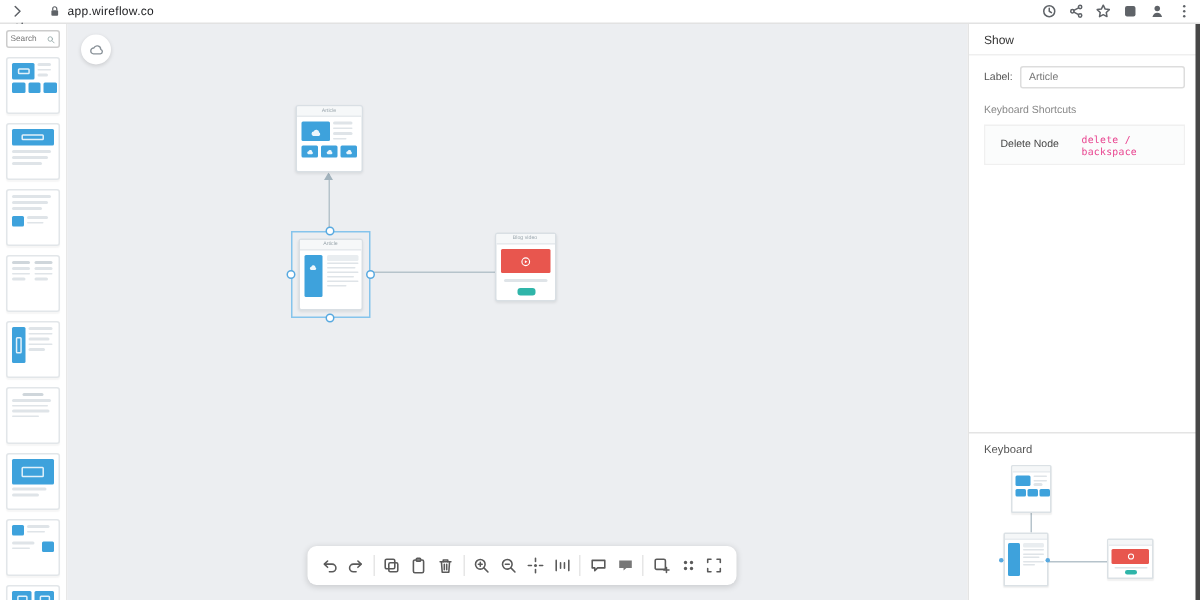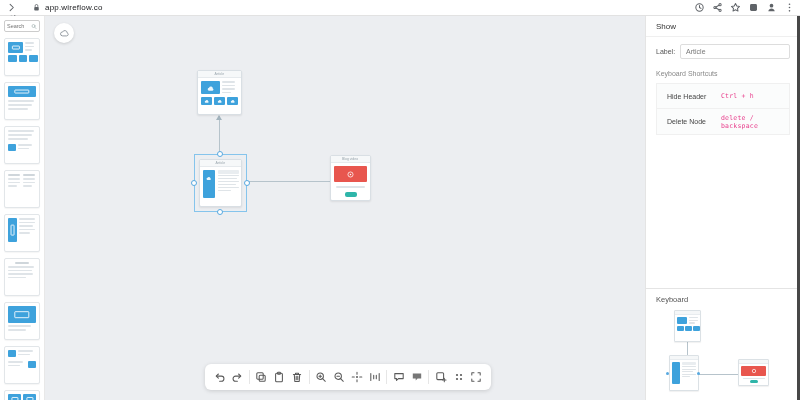--- a/index.html
+++ b/index.html
@@ -499,24 +499,20 @@
 
   <div id="panel">
     <div id="panel-title">Show</div>
     <div id="label-row">
       <label>Label:</label>
       <input id="label-input" value="Article" style="">
     </div>
     <div id="ksc-title">Keyboard Shortcuts</div>
     <div id="ksc-table">
         <div class="ksc-row">
-     <span class="ksc-action">Hide Header</span>
-     <span class="ksc-keys">Ctrl + h</span>
-   </div>
-        <div class="ksc-row">
      <span class="ksc-action">Delete Node</span>
      <span class="ksc-keys">delete / backspace</span>
    </div>
       </div>
     <div id="panel-spacer"></div>
     <div id="minimap-sec">
       <div id="minimap-title">Keyboard</div>
       <div id="minimap">
         <div class="mini-line" style="left:41px; top:34px; width:1px; height:13px;"></div>
         <div class="mini-line" style="left:53px; top:66px; width:39px; height:1px;"></div>

